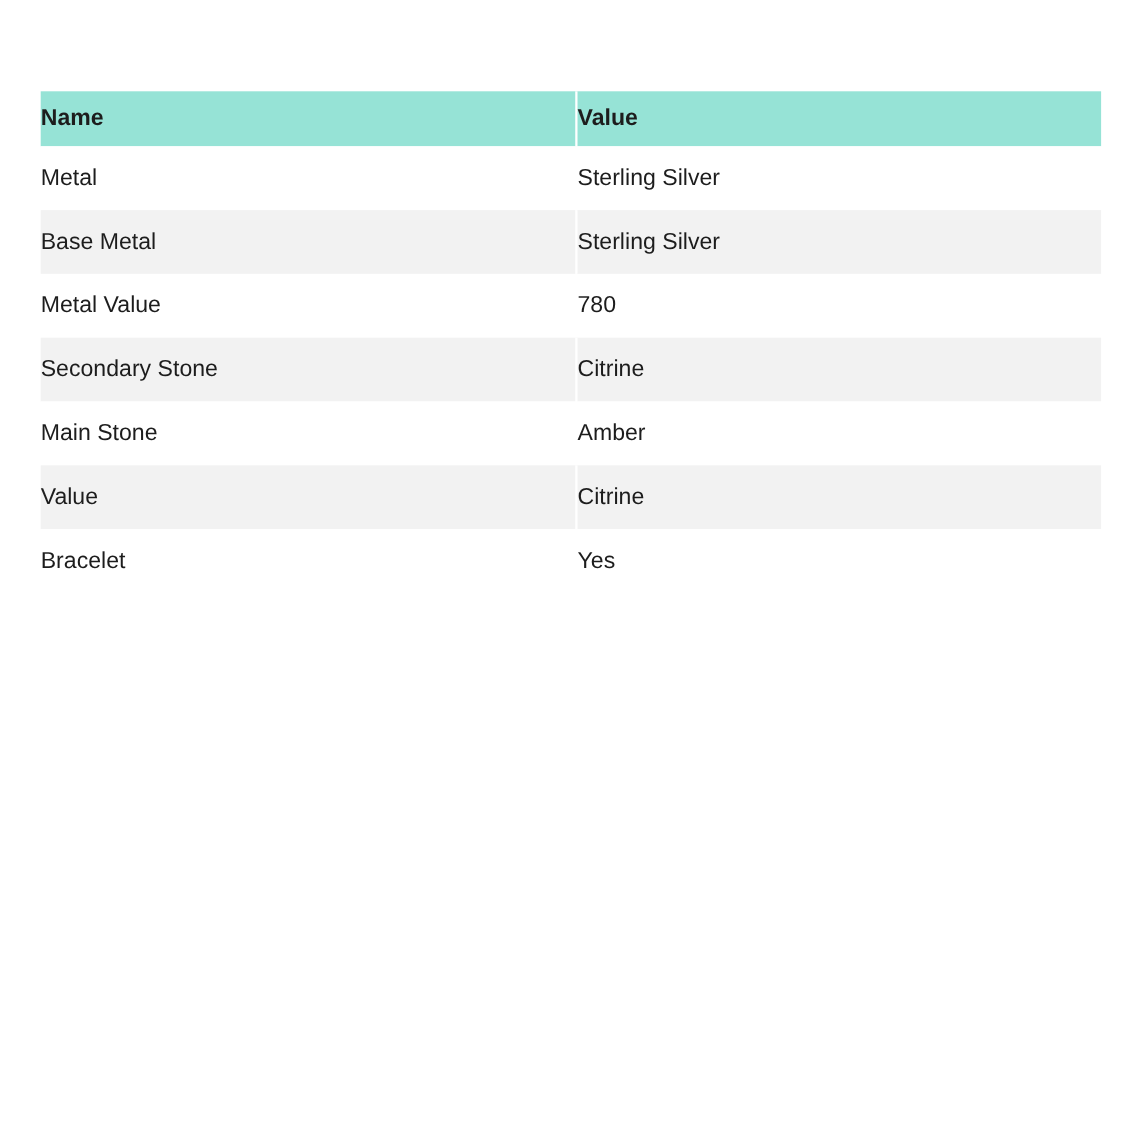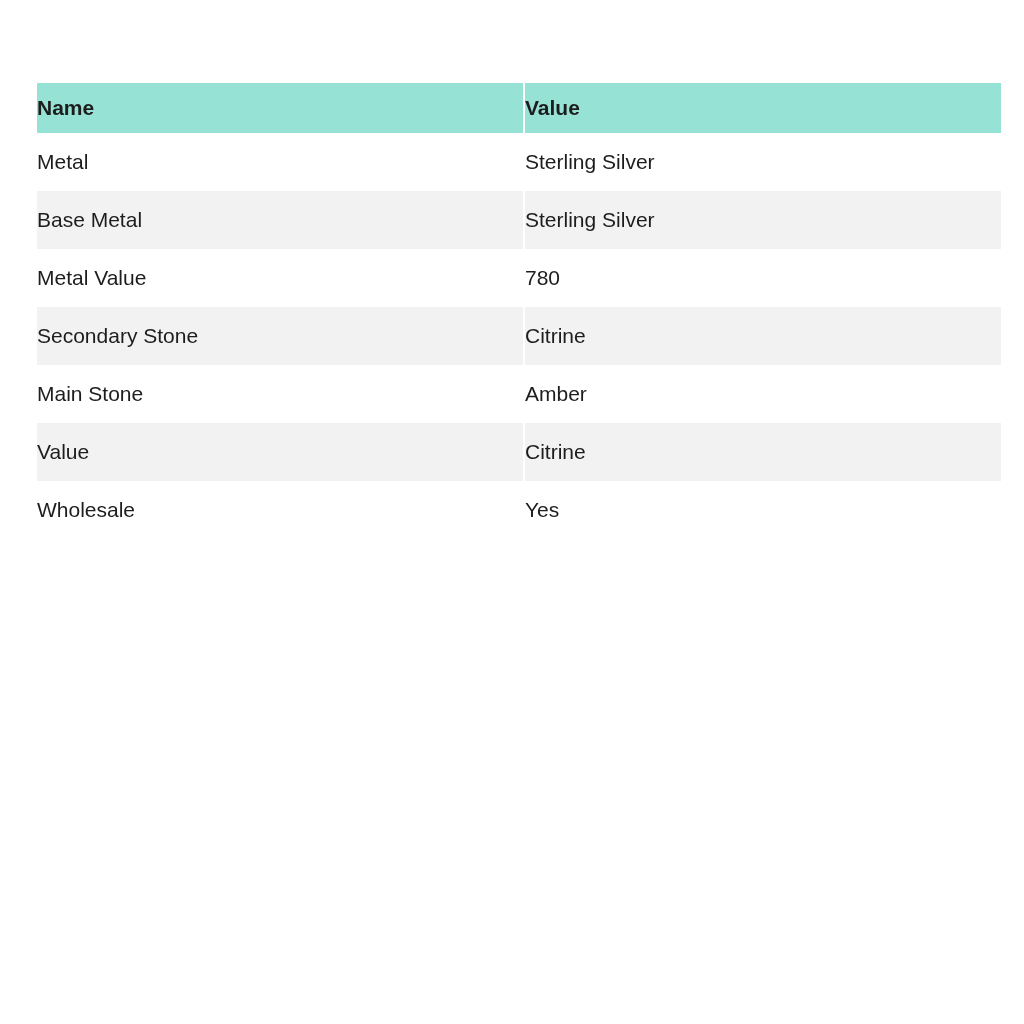--- a/index.html
+++ b/index.html
@@ -91,18 +91,18 @@
         </tr>
         <tr>
           <td class="name-col">Main Stone</td>
           <td class="value-col">Amber</td>
         </tr>
         <tr>
           <td class="name-col">Value</td>
           <td class="value-col">Citrine</td>
         </tr>
         <tr>
-          <td class="name-col">Wholesale</td>
+          <td class="name-col">Bracelet</td>
           <td class="value-col">Yes</td>
         </tr>
       </tbody>
   </table>
 </div>
 
 </body></html>

